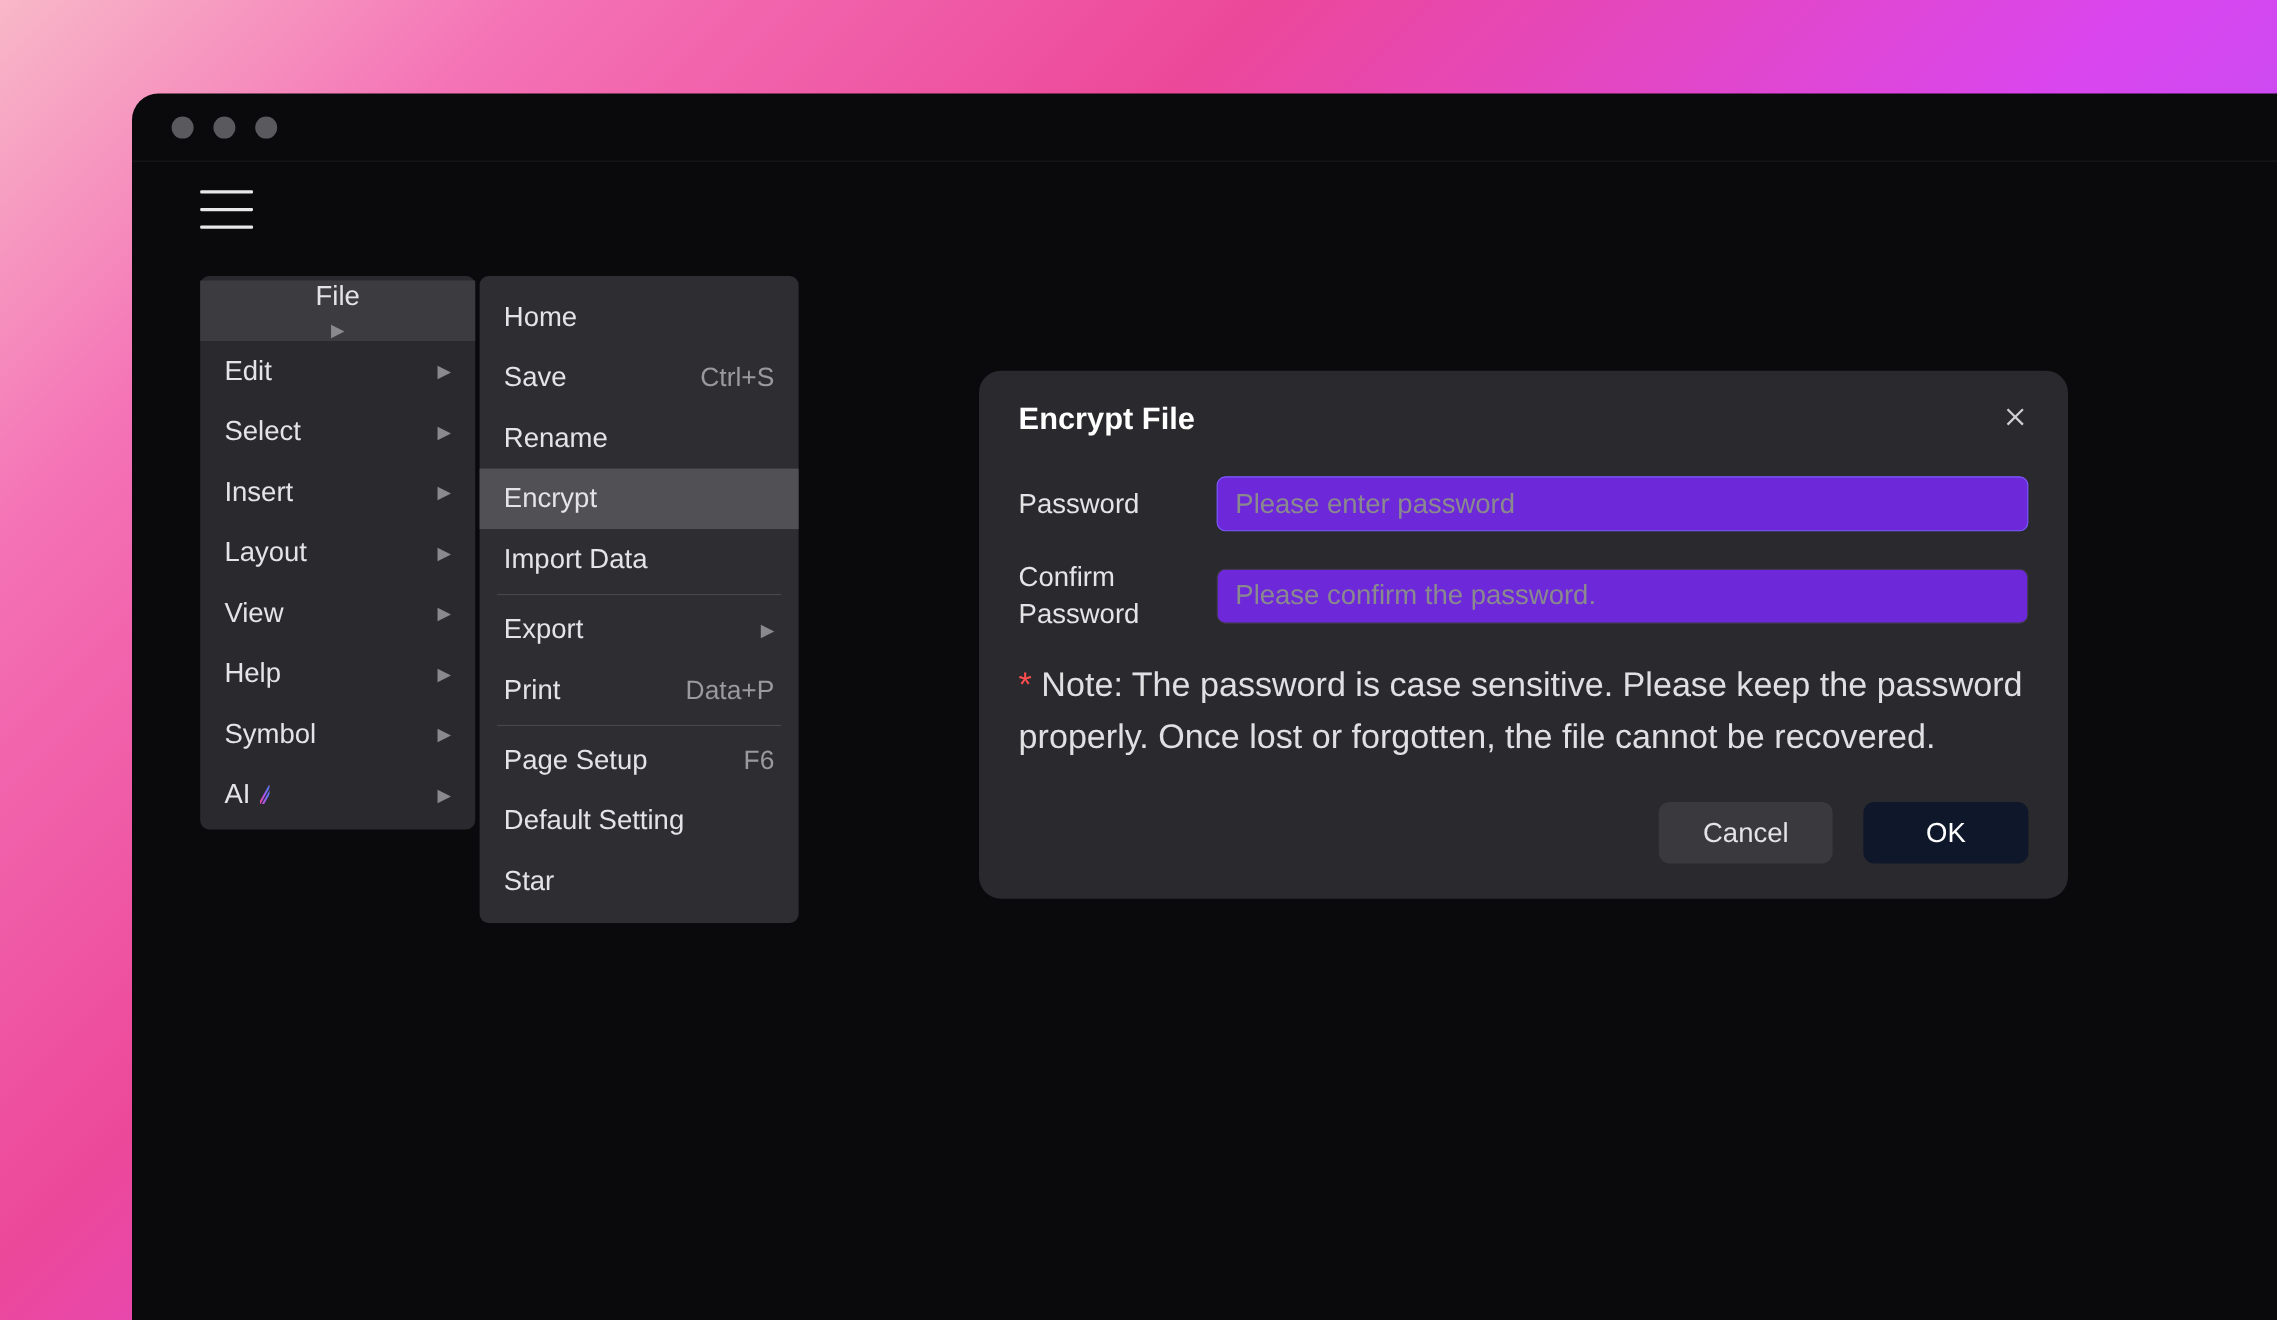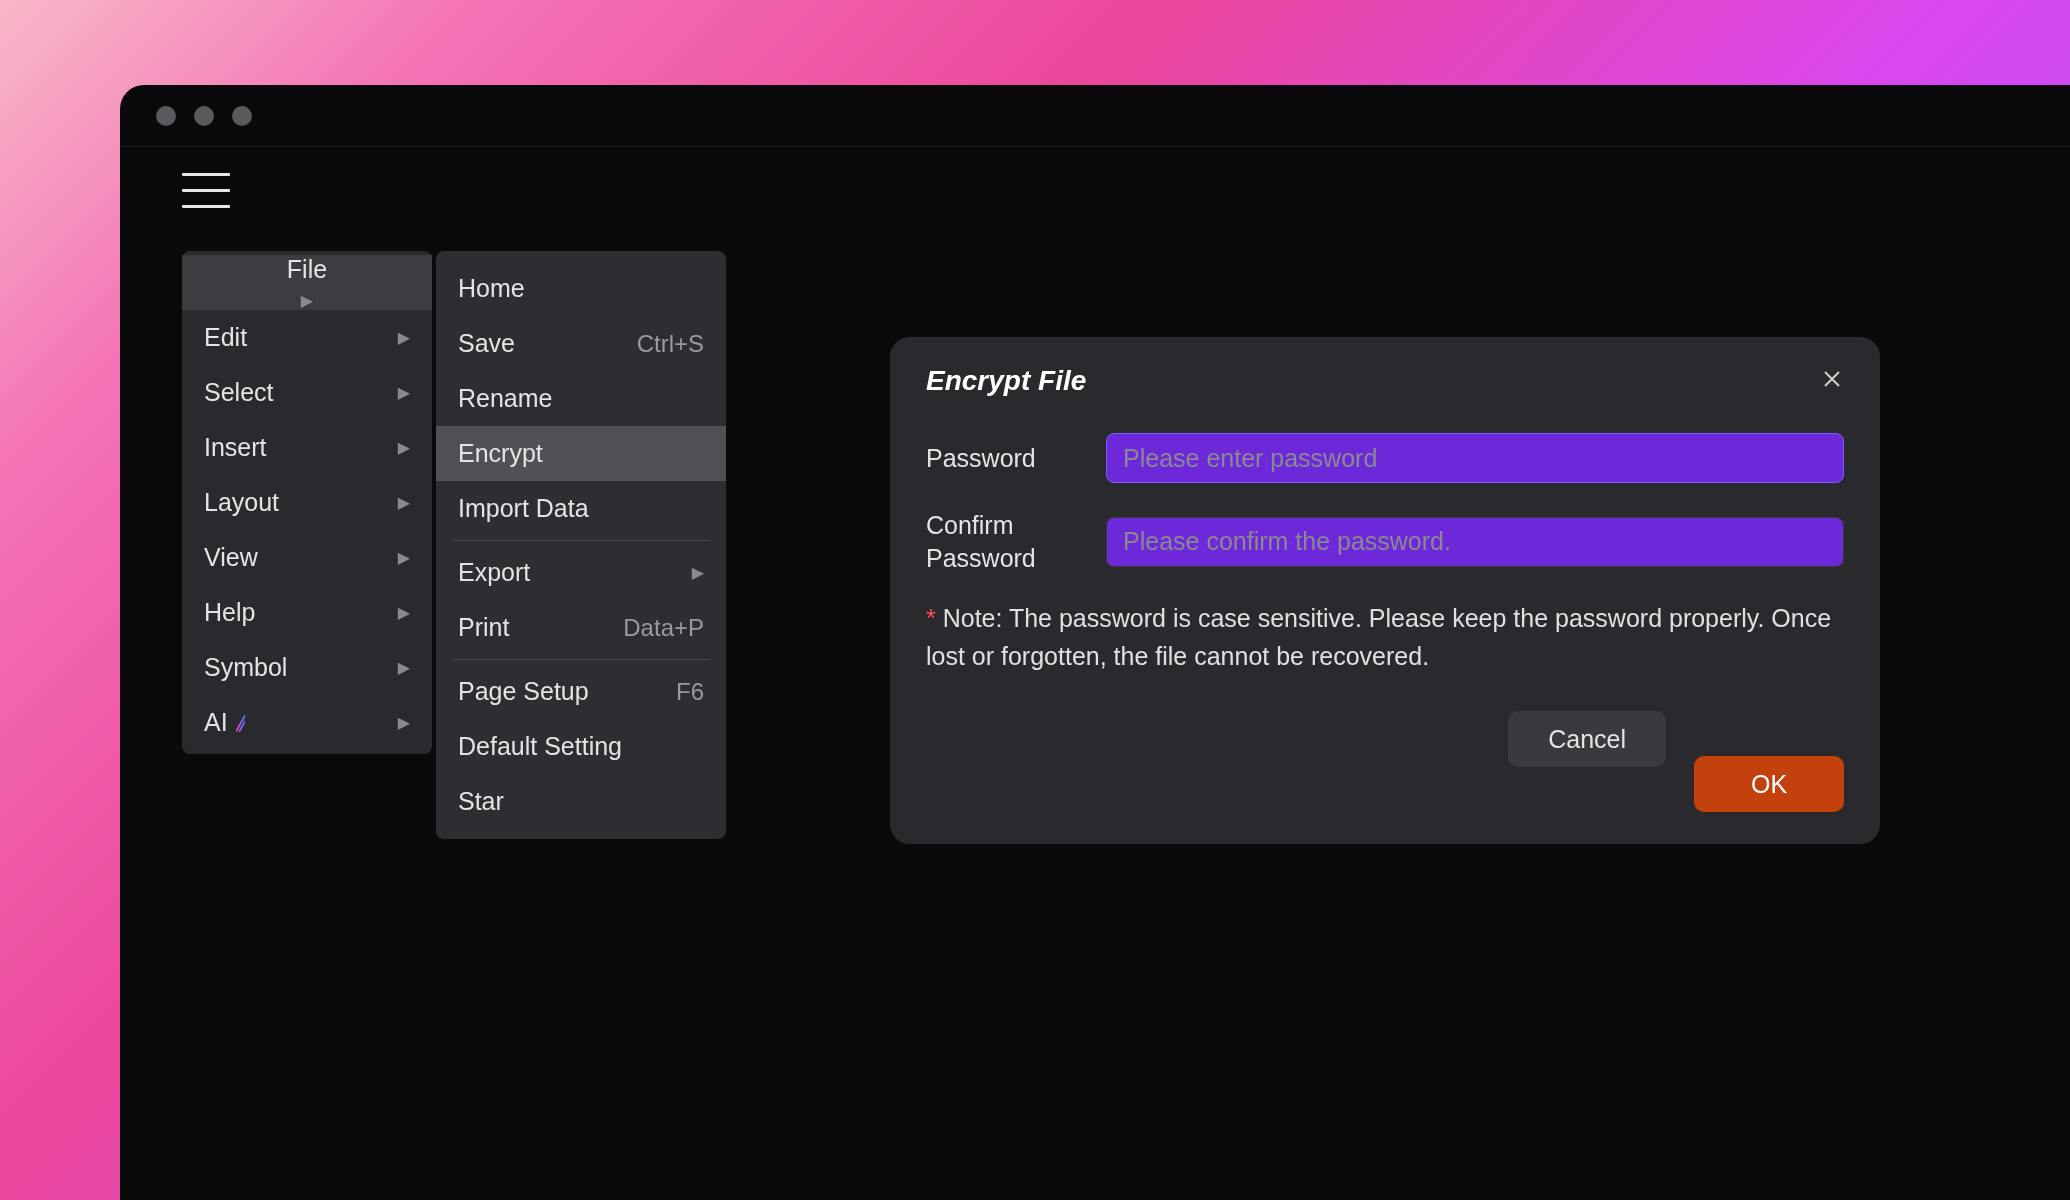--- a/index.html
+++ b/index.html
@@ -121,21 +121,20 @@
       background: #2a2a2e;
       border-radius: 20px;
       padding: 28px 36px 32px 36px;
       color: #e4e4e6;
     }
     .dialog-header {
       display: flex;
       align-items: center;
       justify-content: space-between;
       margin-bottom: 36px;
-      font-style: italic;
     }
     .dialog-title {
       font-size: 28px;
       font-weight: 600;
       color: #fff;
     }
     .close-icon {
       color: #d0d0d2;
       cursor: pointer;
     }
@@ -161,21 +160,21 @@
       color: #e4e4e6;
       outline: none;
     }
     .form-input.focused {
       border: 1.5px solid #7c5cff;
     }
     .form-input::placeholder {
       color: #8a8a8e;
     }
     .note {
-      font-size: 25px;
+      font-size: 31px;
       line-height: 1.5;
       color: #e0e0e2;
       margin-top: 18px;
       margin-bottom: 36px;
     }
     .note .asterisk {
       color: #ff4d4f;
     }
     .dialog-buttons {
       display: flex;
@@ -191,24 +190,23 @@
       cursor: pointer;
       display: flex;
       align-items: center;
       justify-content: center;
     }
     .btn-cancel {
       background: #3a3a3e;
       color: #e4e4e6;
     }
     .btn-ok {
-      background: #c2410c;
+      background: #0f172a;
       color: #fff;
       min-width: 150px;
-      margin-top: 45px;
     }
   </style>
 </head>
 <body>
 
 <div class="window">
   <div class="titlebar">
     <div class="traffic-light"></div>
     <div class="traffic-light"></div>
     <div class="traffic-light"></div>

